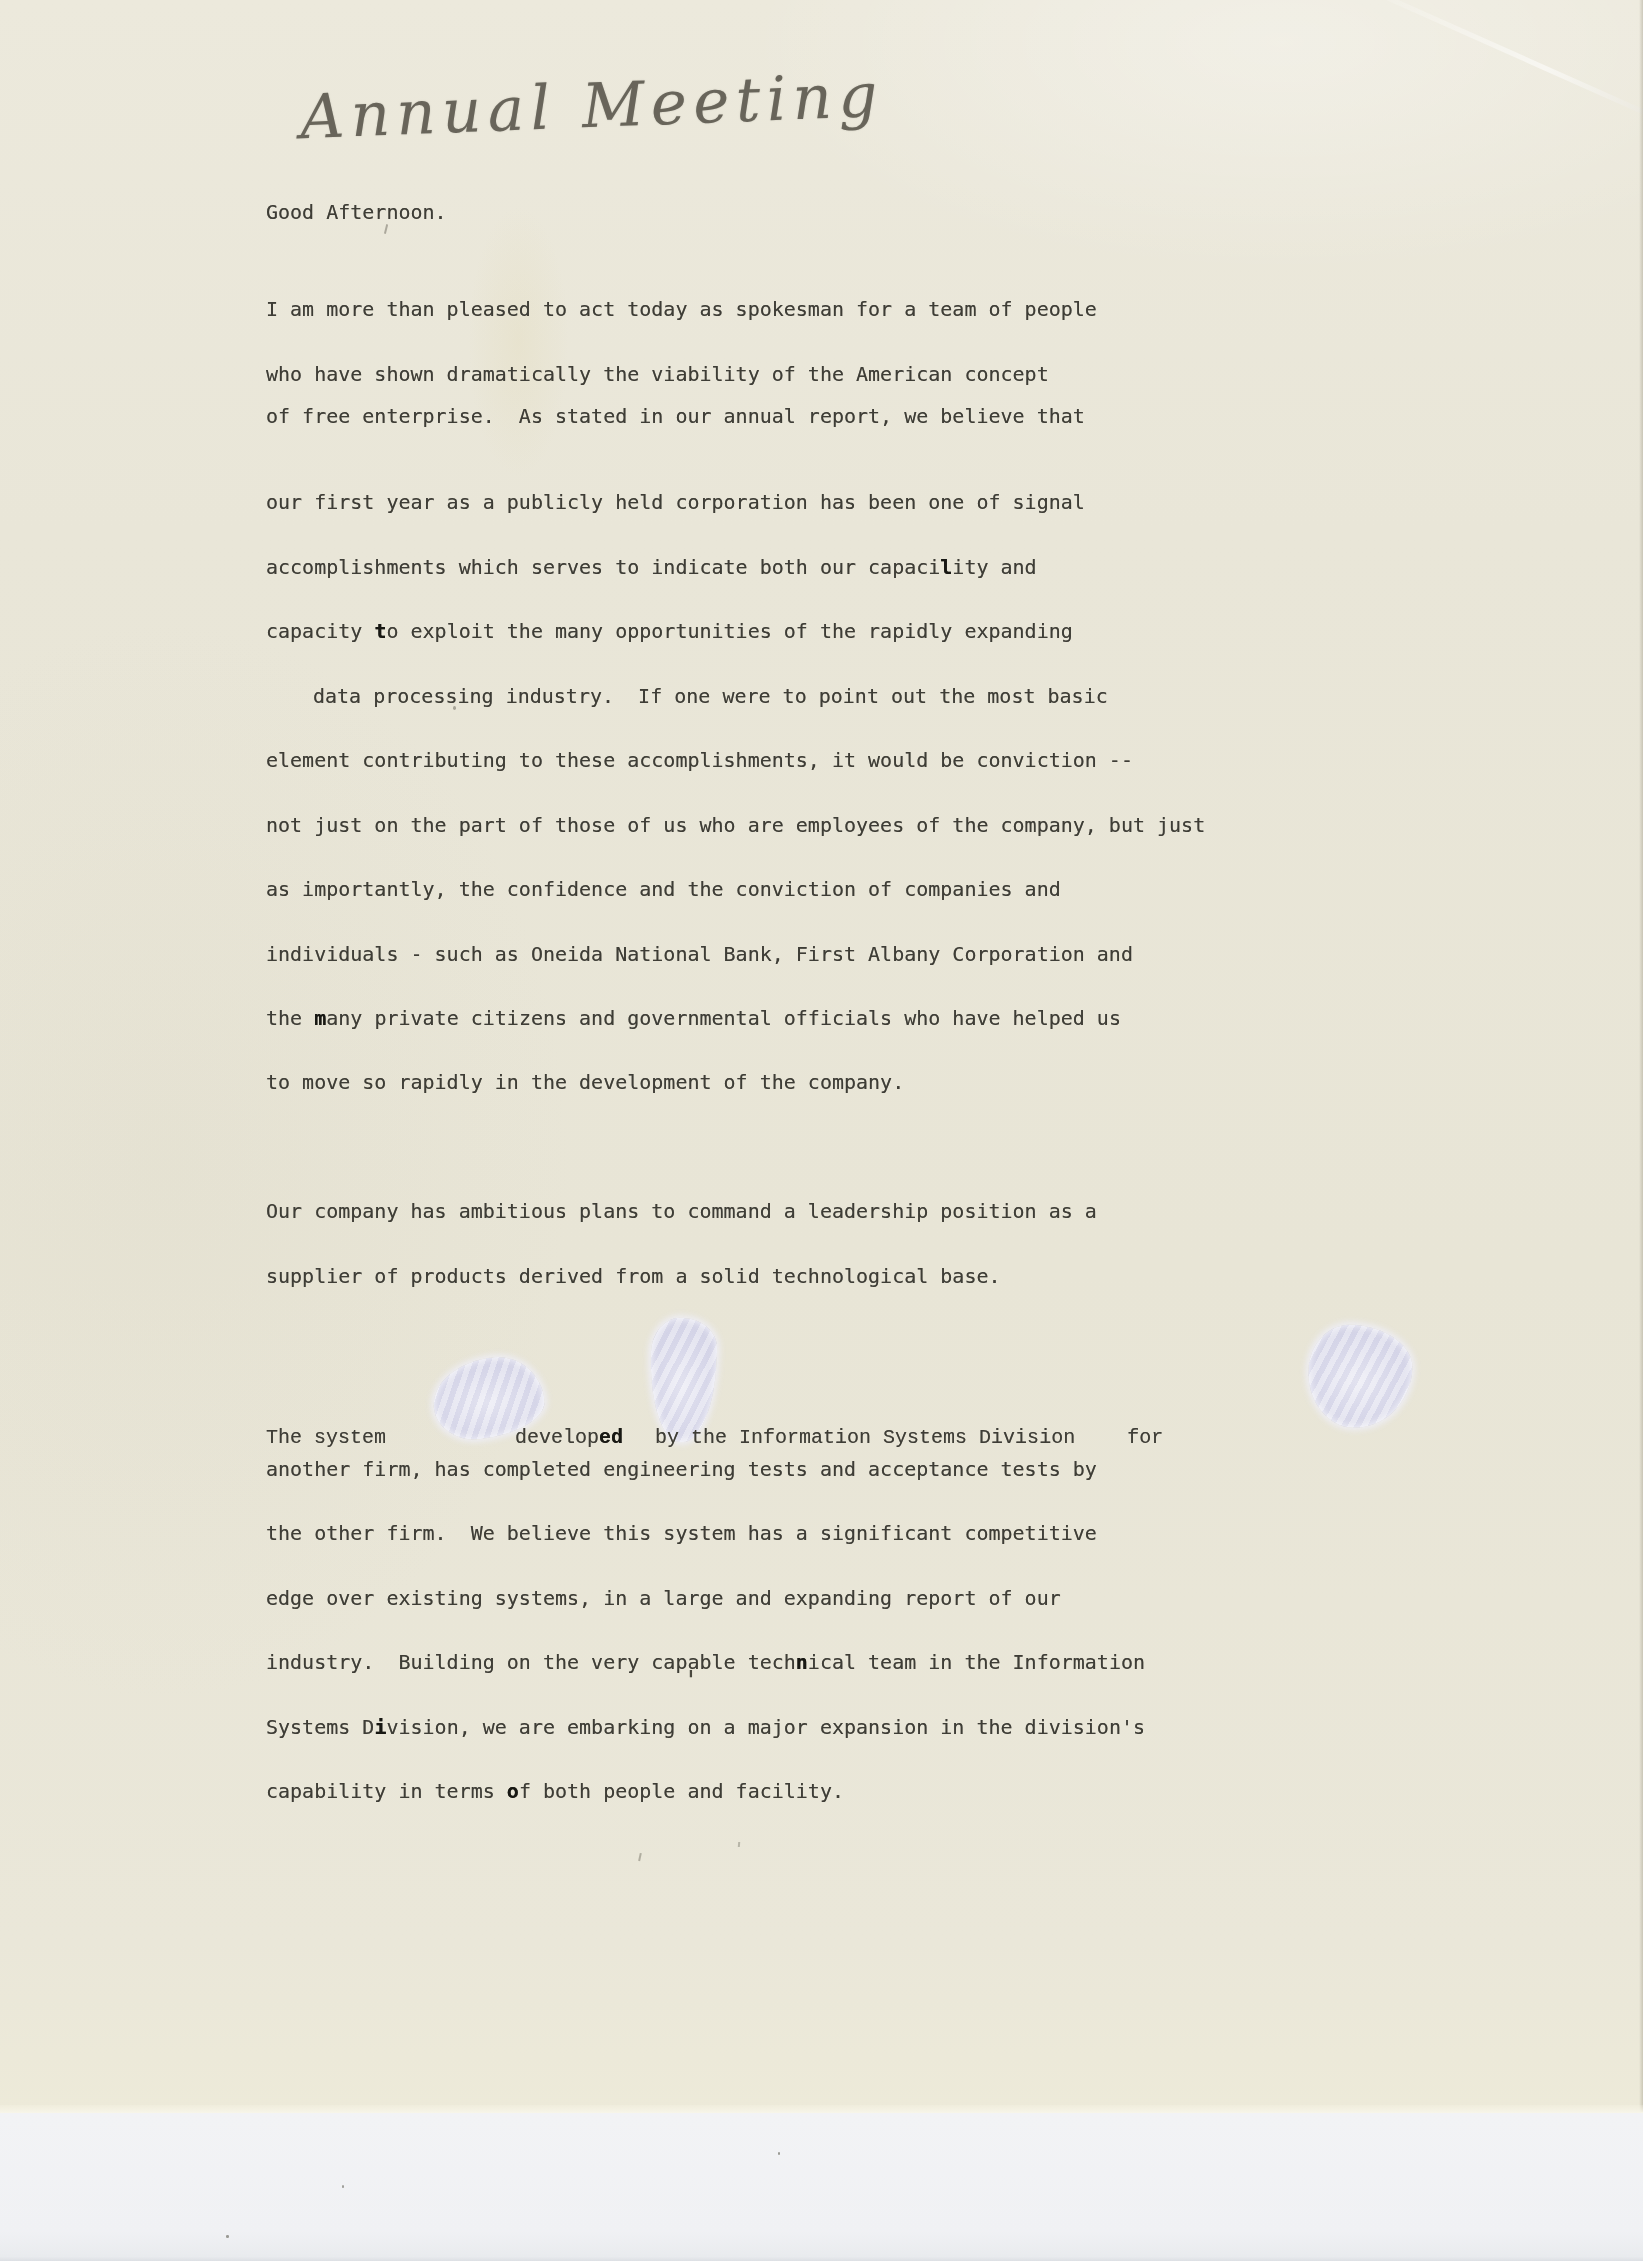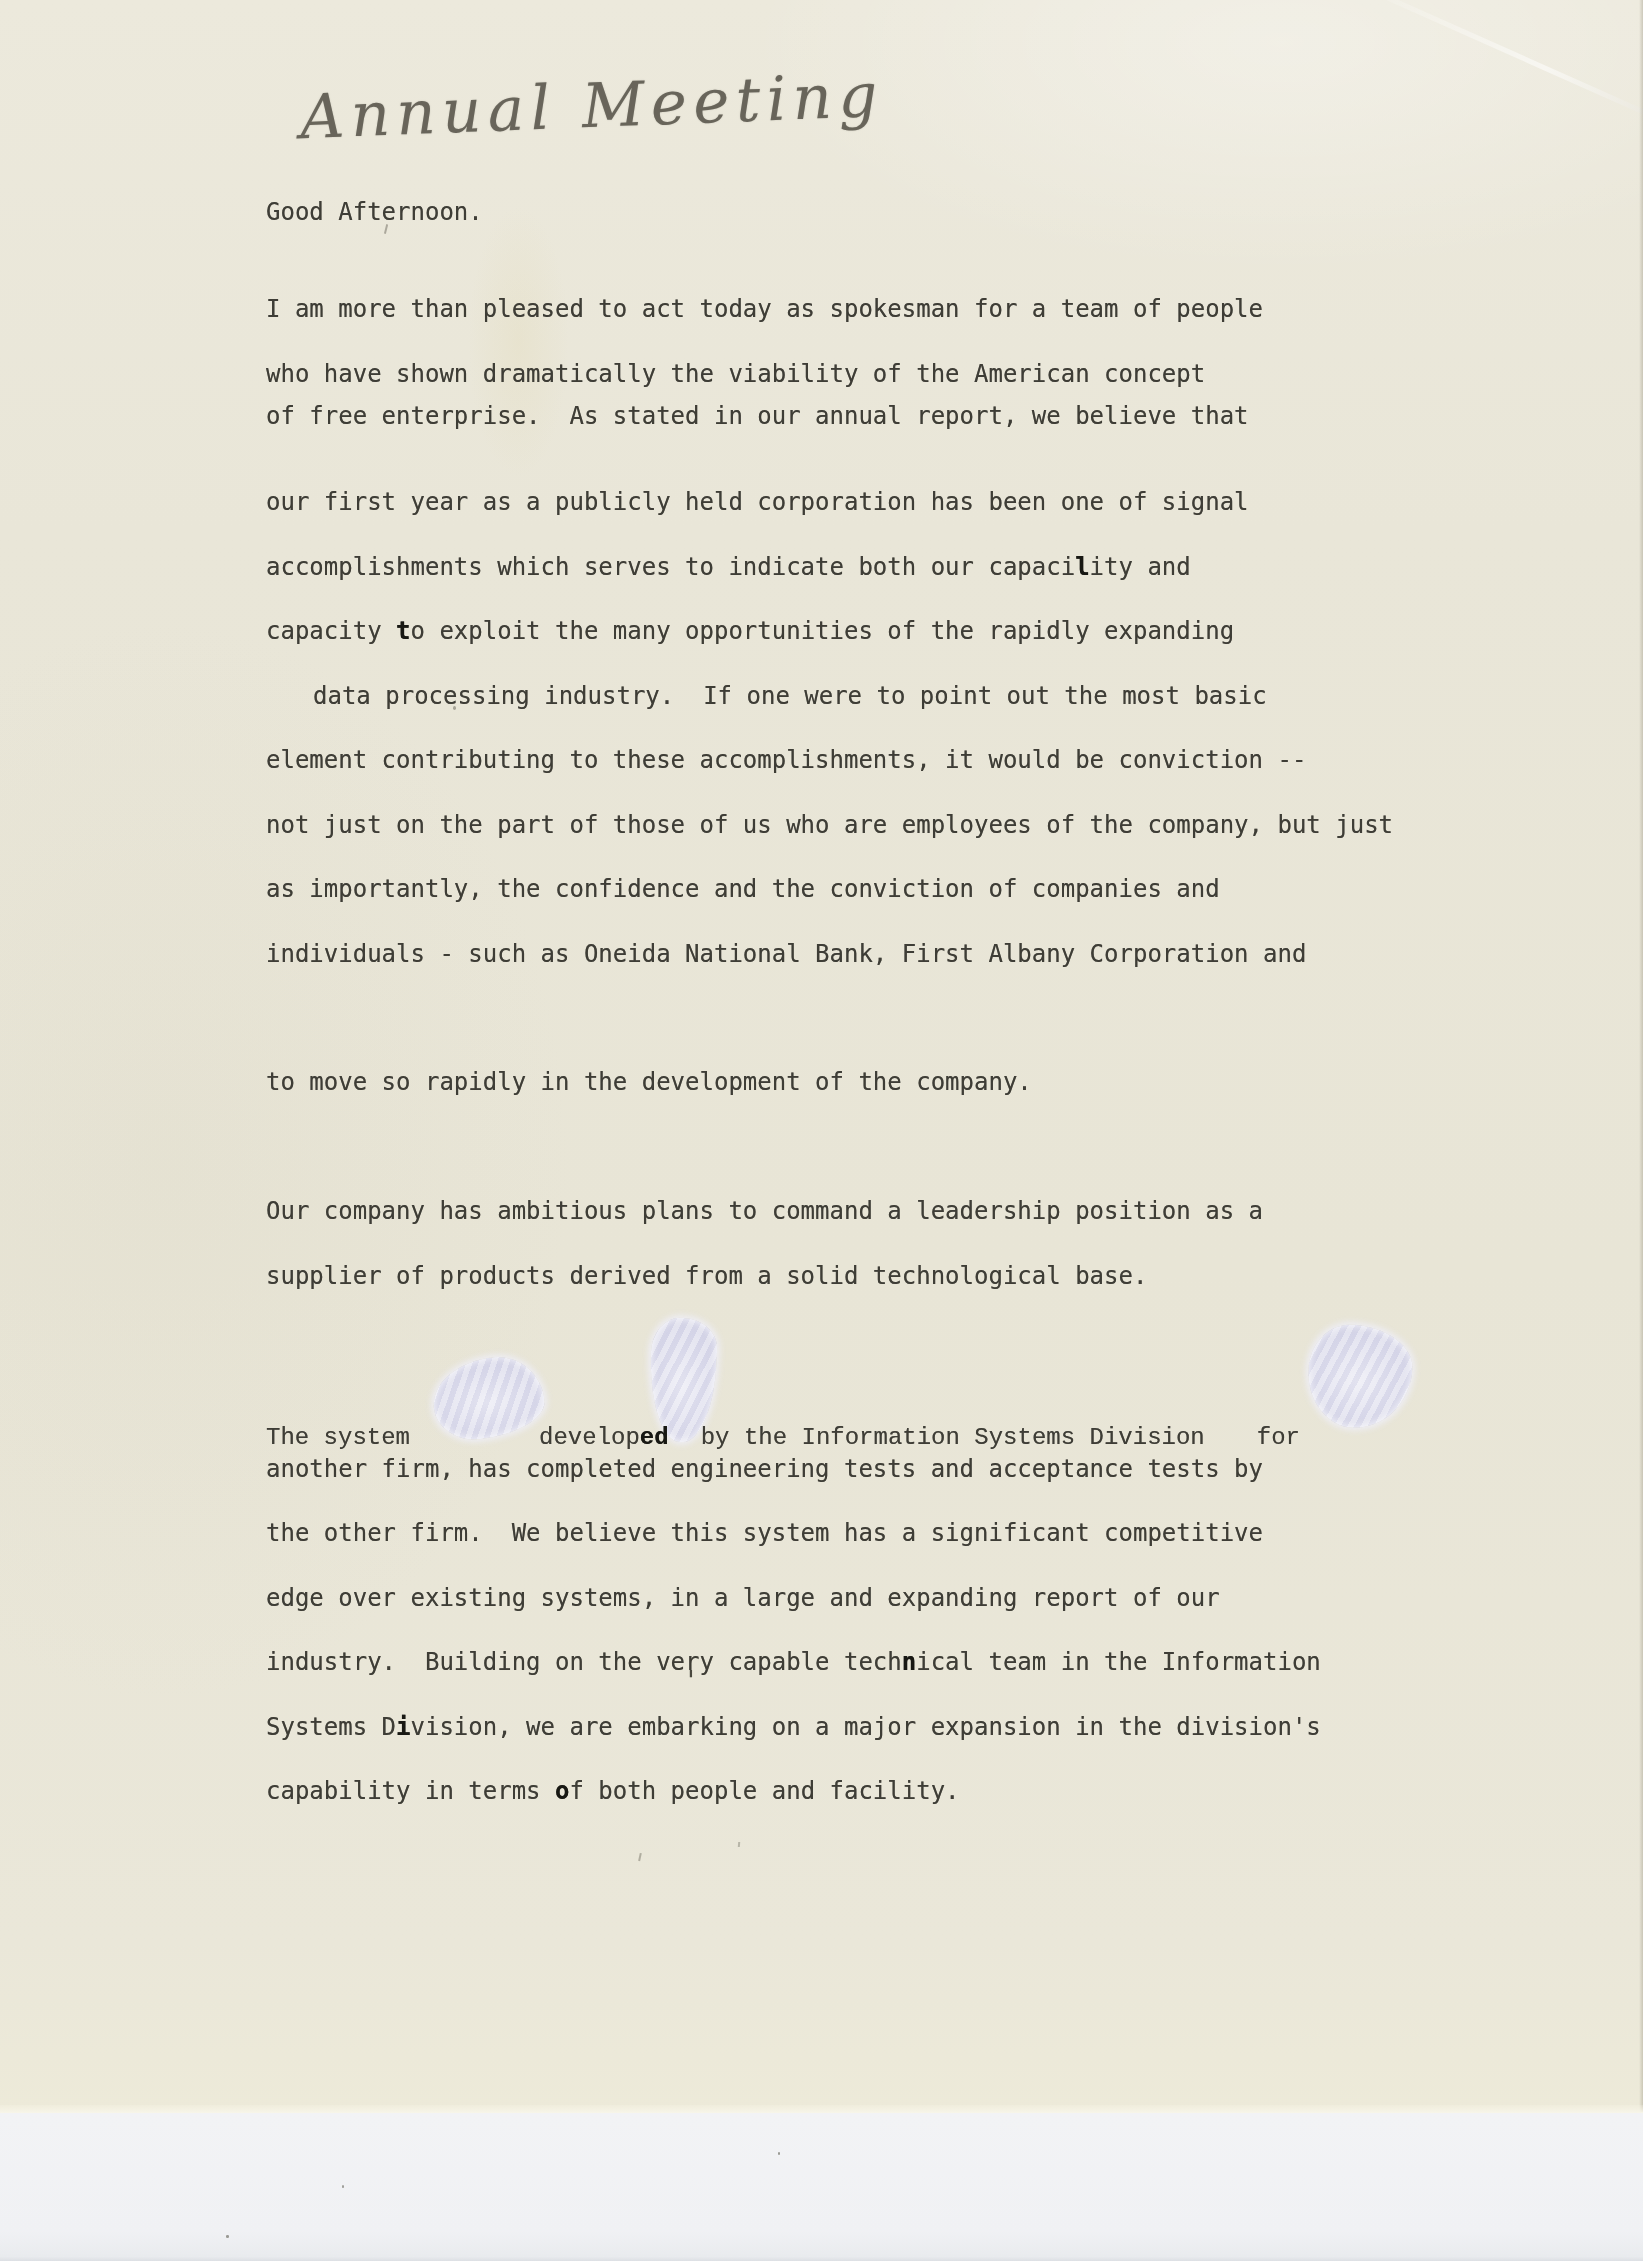--- a/index.html
+++ b/index.html
@@ -54,21 +54,21 @@
     color: rgba(92, 89, 79, 0.88);
     transform: rotate(-2.2deg);
     text-shadow: 0 0 1.3px rgba(92,89,79,0.35);
     white-space: nowrap;
   }
 
   
   .typed-layer { position: absolute; inset: 0; z-index: 3; }
   .tline {
     position: absolute; left: 266px; height: 64px; line-height: 64px;
-    font-size: 24px; color: #3e3d36; white-space: pre;
+    font-size: 20px; color: #3e3d36; white-space: pre;
     text-shadow: 0 0 0.6px rgba(62,61,54,0.55);
   }
   .tline .over { font-weight: bold; color: #181813; text-shadow: 0 0 0.6px rgba(20,20,16,0.8); }
   .tline .gap { display: inline-block; }
 
   
   .whiteout {
     position: absolute; z-index: 2;
     background:
       repeating-linear-gradient(115deg, rgba(255,255,255,0.35) 0 5.8px, rgba(205,205,228,0.25) 5.8px 11.6px),
@@ -120,20 +120,21 @@
         <div class="tline" style="top: 342px;"><span>who have shown dramatically the viability of the American concept</span></div>
         <div class="tline" style="top: 384px;"><span>of free enterprise.  As stated in our annual report, we believe that</span></div>
         <div class="tline" style="top: 470px;"><span>our first year as a publicly held corporation has been one of signal</span></div>
         <div class="tline" style="top: 535px;"><span>accomplishments which serves to indicate both our capaci</span><span class="over">l</span><span>ity and</span></div>
         <div class="tline" style="top: 599px;"><span>capacity </span><span class="over">t</span><span>o exploit the many opportunities of the rapidly expanding</span></div>
         <div class="tline" style="top: 664px; margin-left: 47px;"><span>data processing industry.  If one were to point out the most basic</span></div>
         <div class="tline" style="top: 728px;"><span>element contributing to these accomplishments, it would be conviction --</span></div>
         <div class="tline" style="top: 793px;"><span>not just on the part of those of us who are employees of the company, but just</span></div>
         <div class="tline" style="top: 857px;"><span>as importantly, the confidence and the conviction of companies and</span></div>
         <div class="tline" style="top: 922px;"><span>individuals - such as Oneida National Bank, First Albany Corporation and</span></div>
+        <div class="tline" style="top: 986px;"><span>the </span><span class="over">m</span><span>any private citizens and governmental officials who have helped us</span></div>
         <div class="tline" style="top: 1050px;"><span>to move so rapidly in the development of the company.</span></div>
         <div class="tline" style="top: 1179px;"><span>Our company has ambitious plans to command a leadership position as a</span></div>
         <div class="tline" style="top: 1244px;"><span>supplier of products derived from a solid technological base.</span></div>
         <div class="tline" style="top: 1406px; font-family: Liberation Mono, monospace;"><span>The system</span><span class="gap" style="width: 129px;"></span><span>develop</span><span class="over">ed</span><span class="gap" style="width: 32px;"></span><span>by the Information Systems Division</span><span class="gap" style="width: 52px;"></span><span>for</span></div>
         <div class="tline" style="top: 1437px;"><span>another firm, has completed engineering tests and acceptance tests by</span></div>
         <div class="tline" style="top: 1501px;"><span>the other firm.  We believe this system has a significant competitive</span></div>
         <div class="tline" style="top: 1566px;"><span>edge over existing systems, in a large and expanding report of our</span></div>
         <div class="tline" style="top: 1630px;"><span>industry.  Building on the very capable tech</span><span class="over">n</span><span>ical team in the Information</span></div>
         <div class="tline" style="top: 1695px;"><span>Systems D</span><span class="over">i</span><span>vision, we are embarking on a major expansion in the division's</span></div>
         <div class="tline" style="top: 1759px;"><span>capability in terms </span><span class="over">o</span><span>f both people and facility.</span></div>

